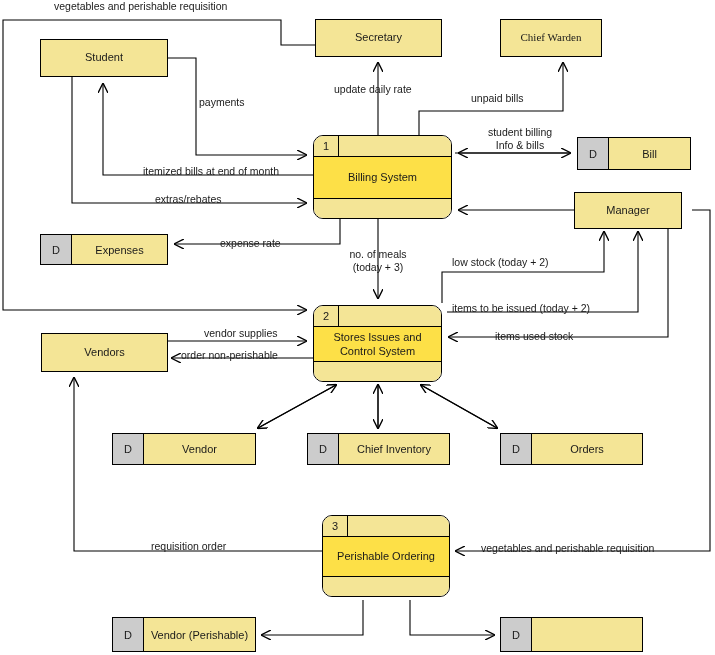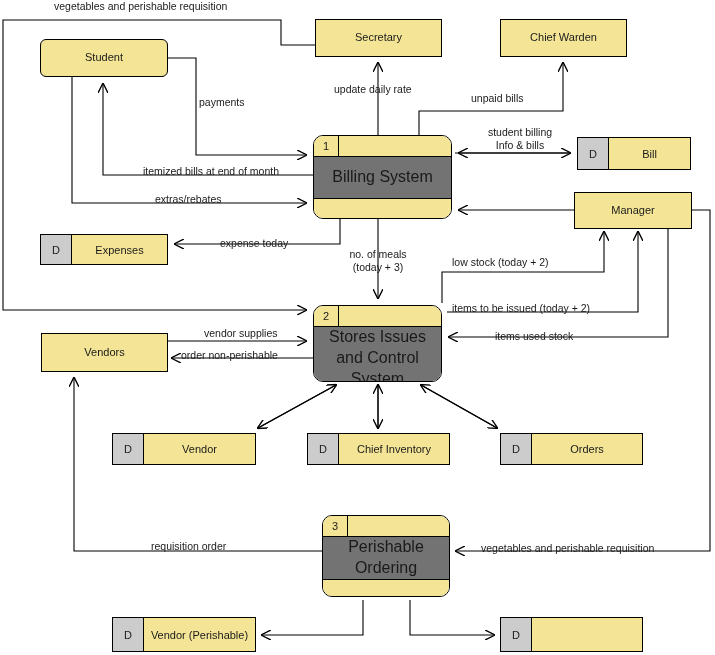--- a/index.html
+++ b/index.html
@@ -100,25 +100,25 @@
     font-size: 11px;
     color: #1a1a1a;
   }
   .process .pnumspacer { flex: 1 1 auto; }
   .process .pbody {
     flex: 1 1 auto;
     display: flex;
     align-items: center;
     justify-content: center;
     text-align: center;
-    font-size: 16px;
+    font-size: 11px;
     color: #1a1a1a;
     line-height: 1.3;
     padding: 0 4px;
-    background: #737373;
+    background: #fde047;
   }
   .process .pbot {
     height: 19px;
     flex: 0 0 19px;
     background: #f4e596;
     border-top: 1px solid #000000;
   }
 
   .edgelabel {
     position: absolute;
@@ -190,33 +190,33 @@
 
       <path d="M 692 210 L 710 210 L 710 551 L 456 551" marker-end="url(#ah)"></path>
 
       <path d="M 363 600 L 363 635 L 262 635" marker-end="url(#ah)"></path>
 
       <path d="M 410 600 L 410 635 L 494 635" marker-end="url(#ah)"></path>
 
     </g>
   </svg>
 
-  <div class="node entity" style="left:40px; top:39px; width:128px; height:38px;border-radius:6px;">
+  <div class="node entity" style="left:40px; top:39px; width:128px; height:38px;">
     <span>Student</span>
   </div>
 
   <div class="node entity" style="left:315px; top:19px; width:127px; height:38px;">
     <span>Secretary</span>
   </div>
 
-  <div class="node entity" style="left:500px; top:19px; width:127px; height:38px;">
+  <div class="node entity" style="left:500px; top:19px; width:102px; height:38px;font-family:Liberation Serif, serif;">
     <span>Chief Warden</span>
   </div>
 
-  <div class="node entity" style="left:574px; top:192px; width:118px; height:37px;">
+  <div class="node entity" style="left:574px; top:192px; width:108px; height:37px;">
     <span>Manager</span>
   </div>
 
   <div class="node entity" style="left:41px; top:333px; width:127px; height:39px;">
     <span>Vendors</span>
   </div>
 
   <div class="process" style="left:313px; top:135px; width:139px; height:84px;">
     <div class="ptop">
       <div class="pnum">1</div>
@@ -286,21 +286,21 @@
 
   <div class="edgelabel" style="left:155px; top:193px;">extras/rebates</div>
 
   <div class="edgelabel" style="left:334px; top:83px;">update daily rate</div>
 
   <div class="edgelabel" style="left:471px; top:92px;">unpaid bills</div>
 
   <div class="edgelabel two" style="left:465px; top:126px; width:110px;">student billing
 Info &amp; bills</div>
 
-  <div class="edgelabel" style="left:220px; top:237px;">expense today</div>
+  <div class="edgelabel" style="left:220px; top:237px;">expense rate</div>
 
   <div class="edgelabel two" style="left:330px; top:248px; width:96px;text-align:center;">no. of meals
 (today + 3)</div>
 
   <div class="edgelabel" style="left:452px; top:256px;">low stock (today + 2)</div>
 
   <div class="edgelabel" style="left:452px; top:302px;">items to be issued (today + 2)</div>
 
   <div class="edgelabel" style="left:495px; top:330px;">items used stock</div>
 

